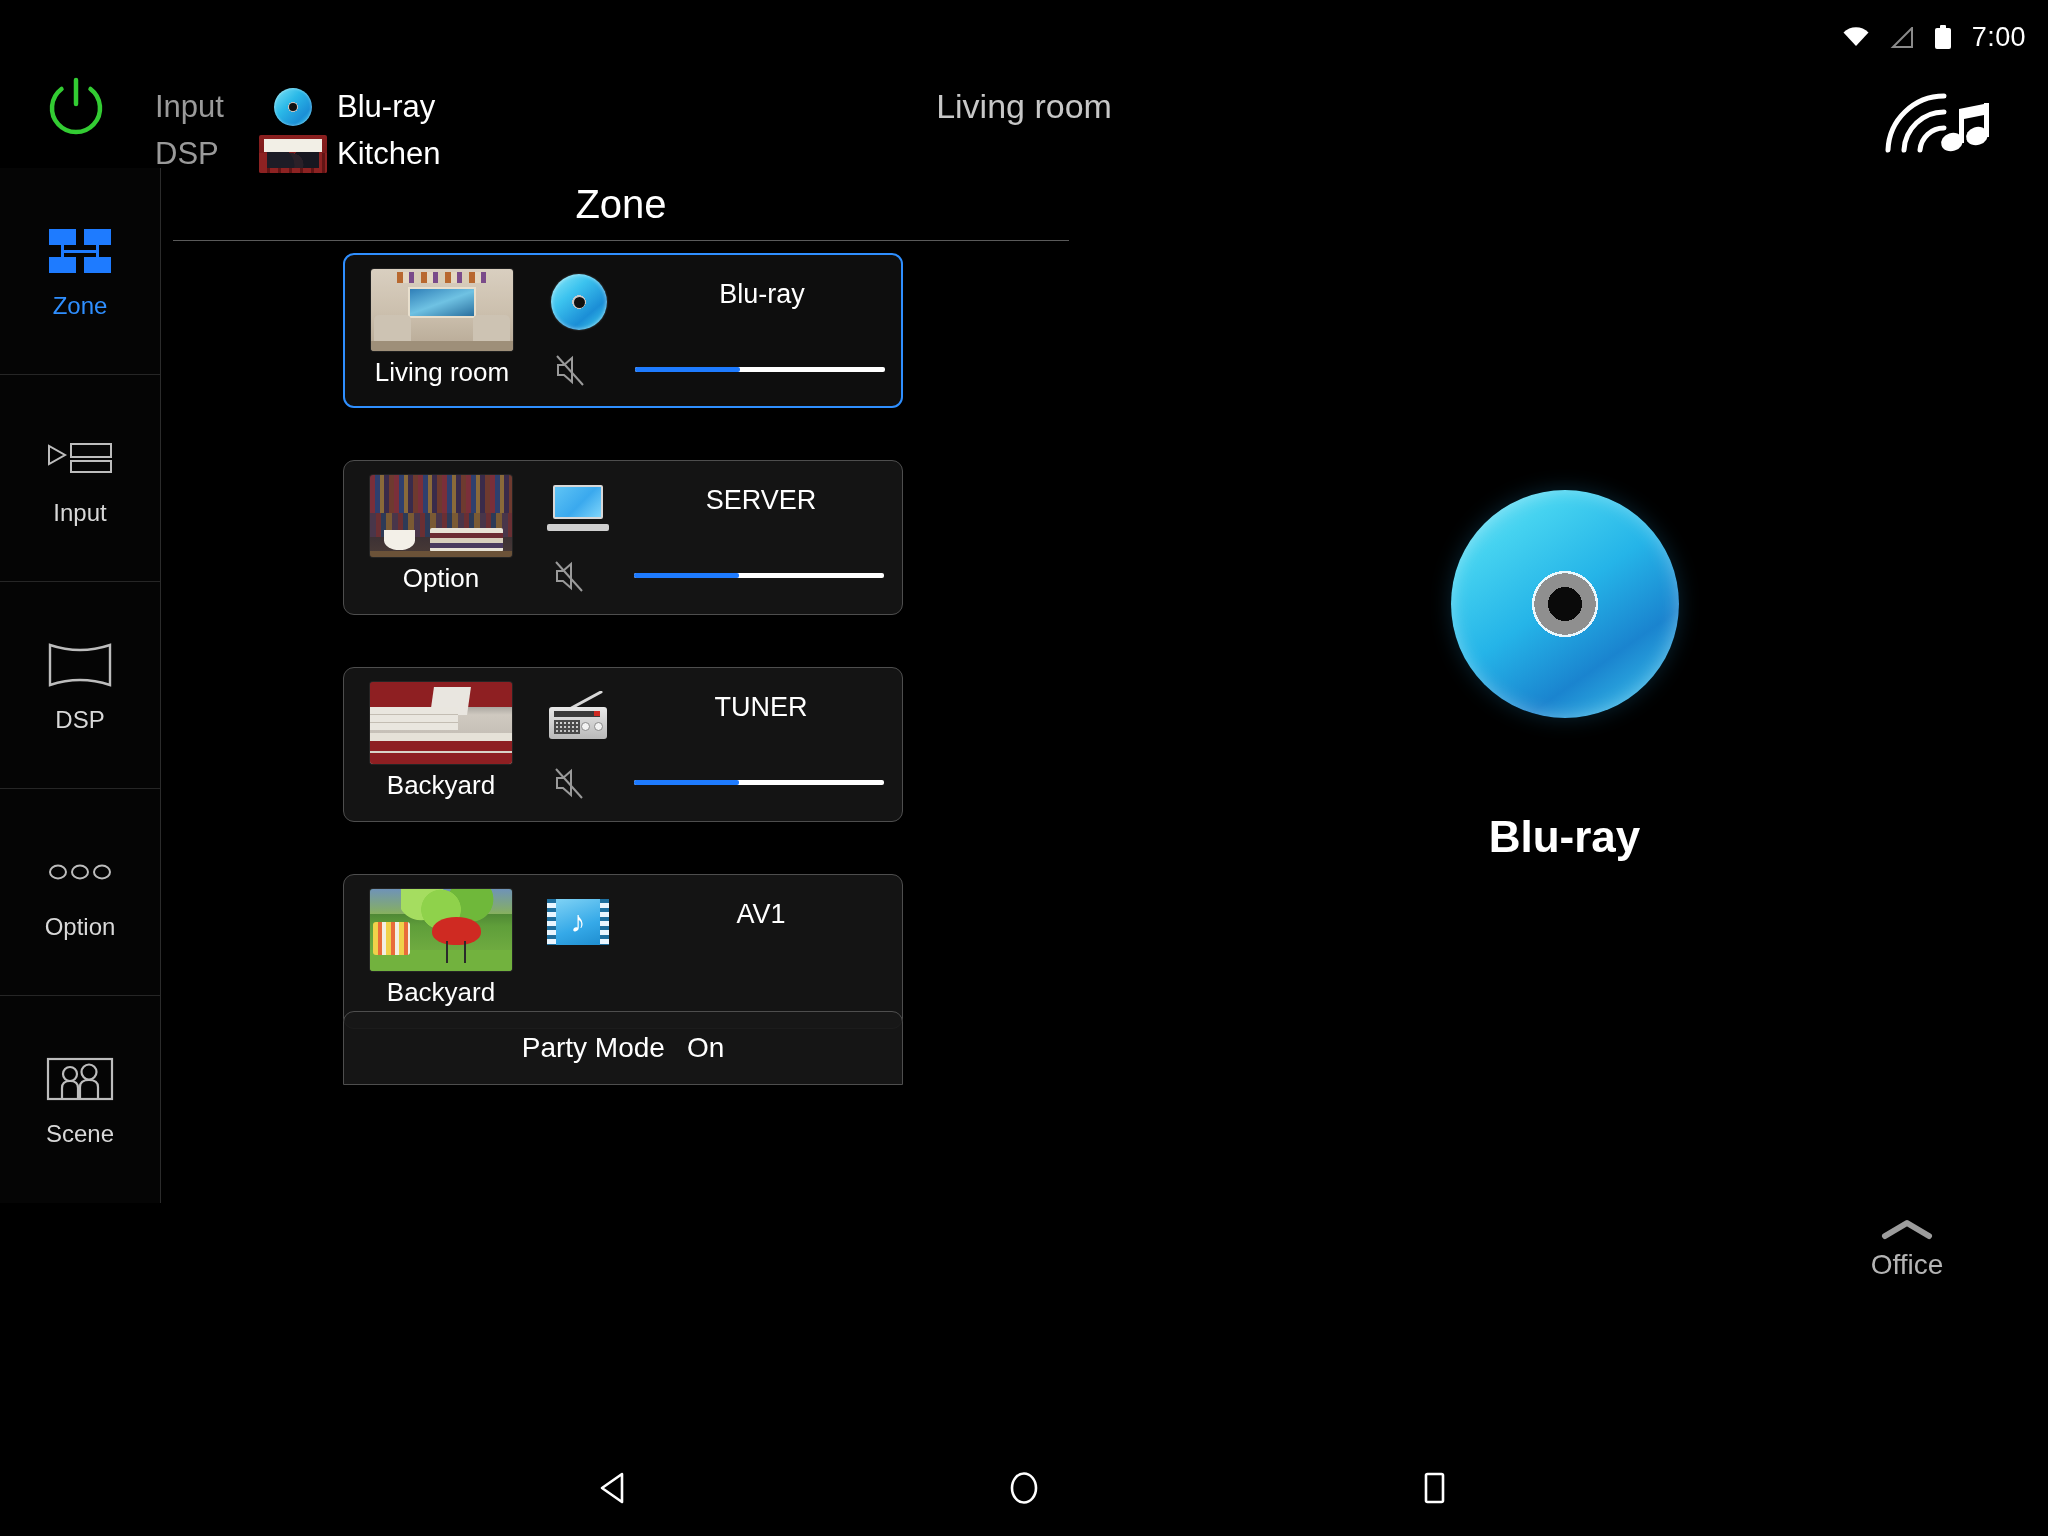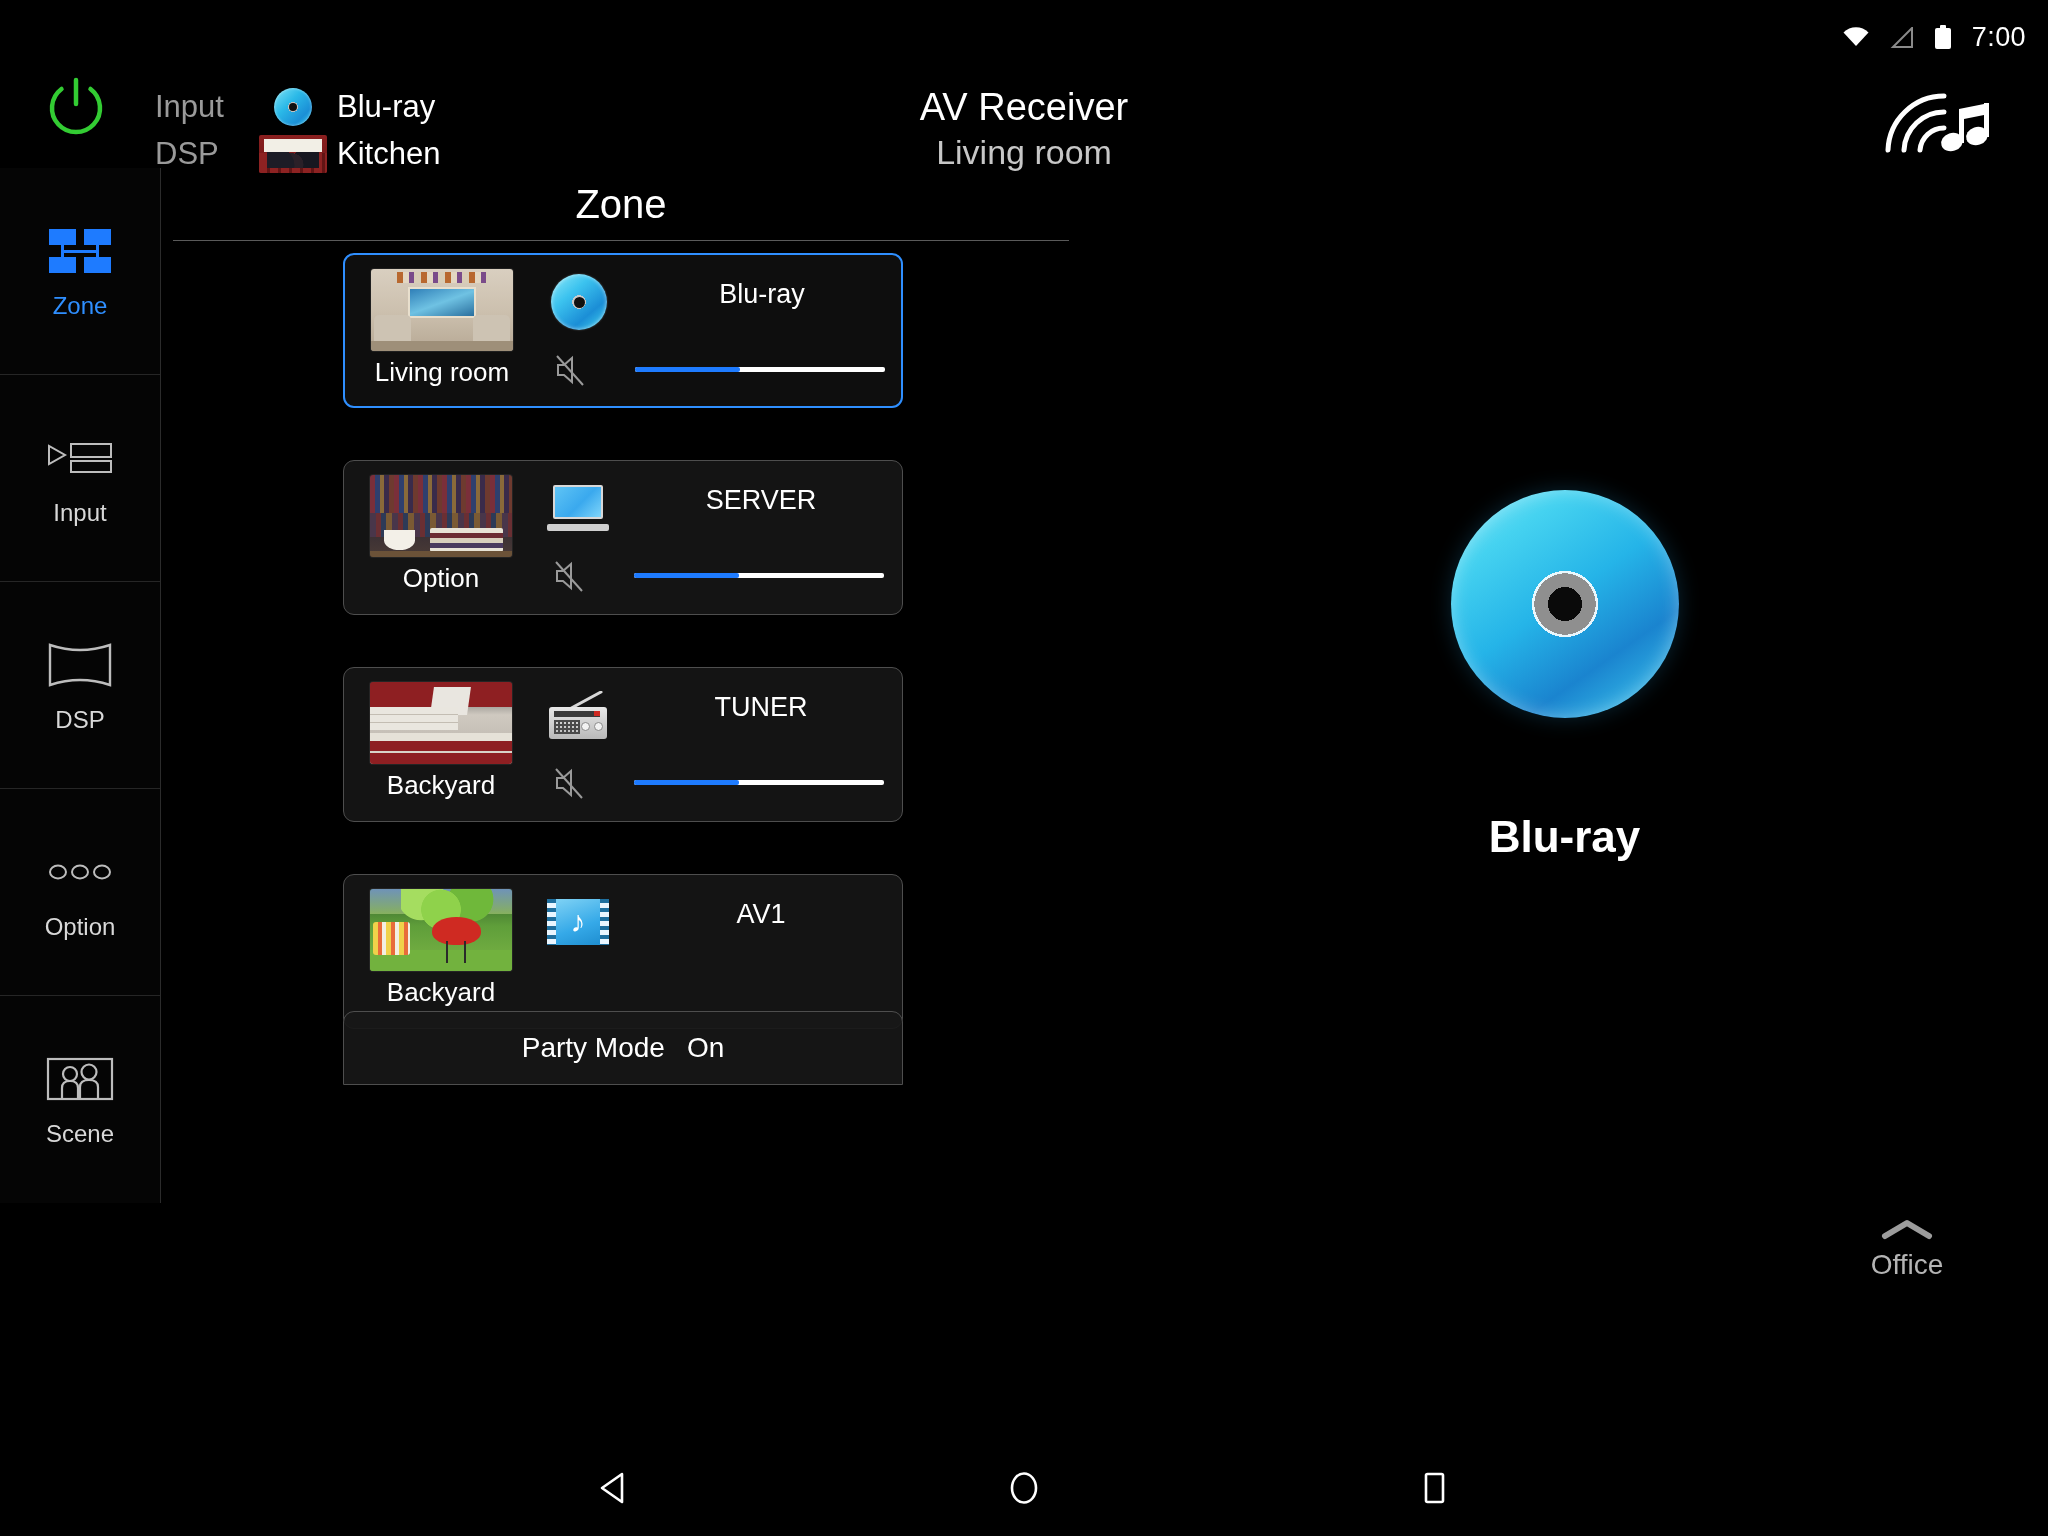--- a/index.html
+++ b/index.html
@@ -336,21 +336,20 @@
               <i class="screen"></i>
               <i class="seats"></i>
               <i class="heads"></i>
             </span>
         </span>
         <span class="hdr-val">Kitchen</span>
       </div>
     </div>
 
     <div class="hdr-center">
-      <div class="hdr-title">AV Receiver</div>
       <div class="hdr-sub">Living room</div>
     </div>
 
     <div class="mc-logo">
       <svg viewBox="0 0 124 66" width="124" height="66">
         <g fill="none" stroke="#ffffff" stroke-width="5" stroke-linecap="round">
           <path d="M6 60 A56 56 0 0 1 62 6"></path>
           <path d="M22 60 A40 40 0 0 1 62 22"></path>
           <path d="M38 60 A24 24 0 0 1 62 38"></path>
         </g>

